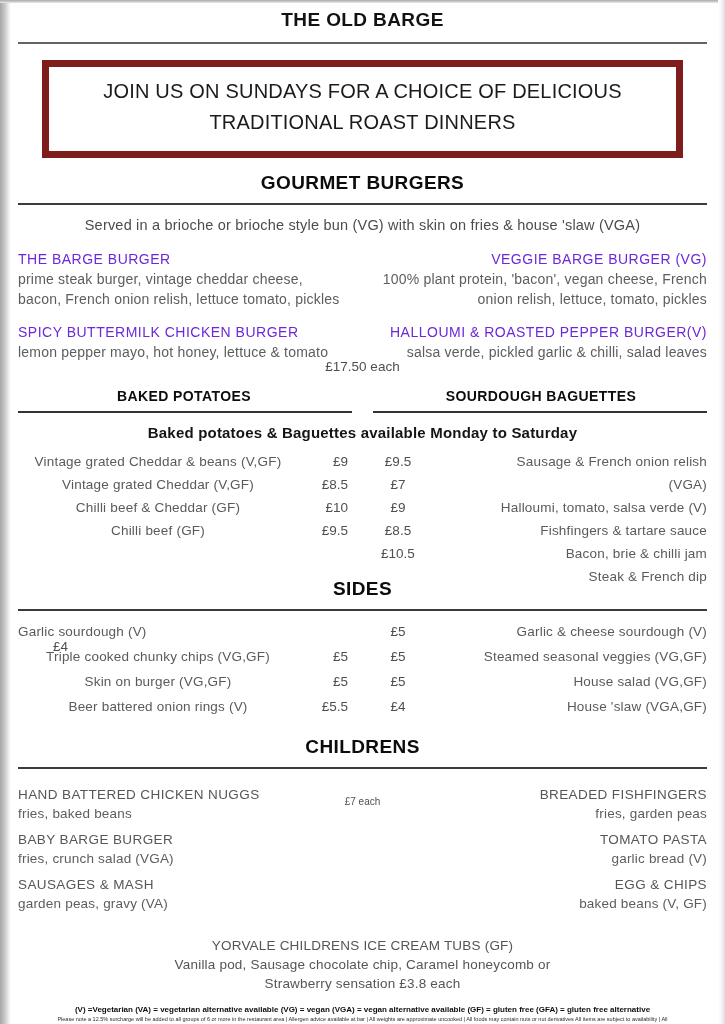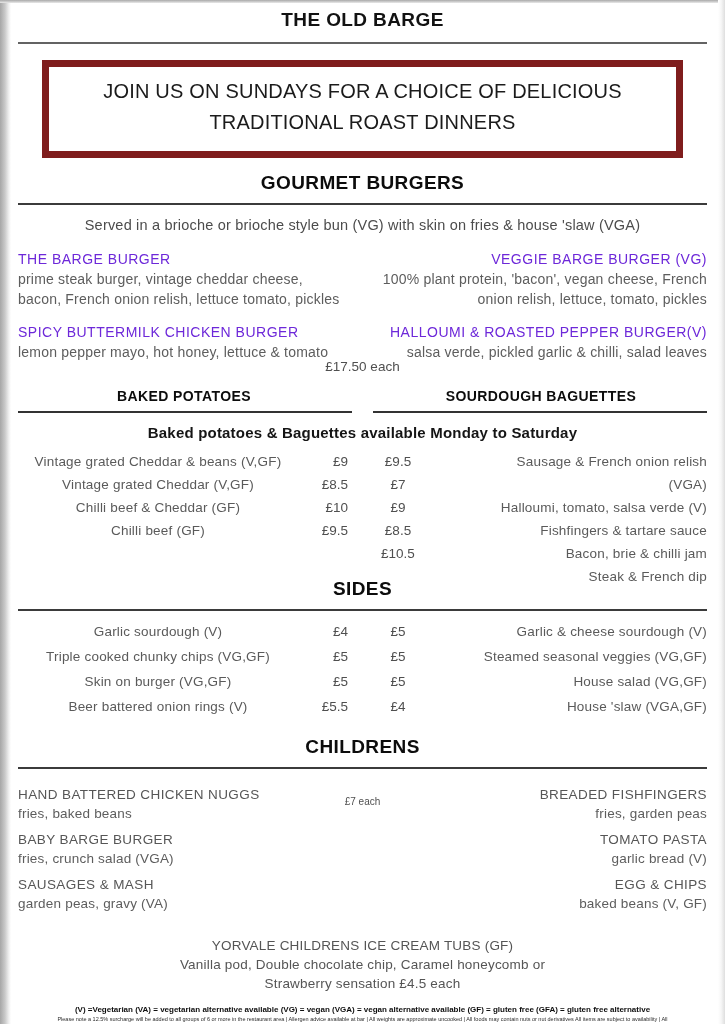--- a/index.html
+++ b/index.html
@@ -170,21 +170,21 @@
         <span class="nm">Steak &amp; French dip</span>
       </div>
     </div>
   </div>
 
   <div class="section-heading" style="margin-top:-14px;">SIDES</div>
   <hr class="rule">
 
   <div class="price-table">
     <div class="pt-left">
-      <div class="pt-row" style="height:25px;">
+      <div class="pt-row" style="height:25px;flex-direction:column;">
         <span class="nm">Garlic sourdough (V)</span>
         <span class="pr">£4</span>
       </div>
       <div class="pt-row" style="height:25px;">
         <span class="nm">Triple cooked chunky chips (VG,GF)</span>
         <span class="pr">£5</span>
       </div>
       <div class="pt-row" style="height:25px;">
         <span class="nm">Skin on burger (VG,GF)</span>
         <span class="pr">£5</span>
@@ -244,22 +244,22 @@
       </div>
       <div class="kids-item">
         <div class="kids-name">EGG &amp; CHIPS</div>
         <div class="kids-desc">baked beans (V, GF)</div>
       </div>
     </div>
   </div>
 
   <div class="icecream">
     <div>YORVALE CHILDRENS ICE CREAM TUBS (GF)</div>
-    <div>Vanilla pod, Double chocolate chip, Caramel honeycomb or</div>
-    <div>Strawberry sensation £4.5 each</div>
+    <div>Vanilla pod, Sausage chocolate chip, Caramel honeycomb or</div>
+    <div>Strawberry sensation £3.8 each</div>
   </div>
 
   <div class="legend">(V) =Vegetarian (VA) = vegetarian alternative available (VG) = vegan (VGA) = vegan alternative available (GF) = gluten free (GFA) = gluten free alternative</div>
   <div class="fineprint">
     <div>Please note a 12.5% surcharge will be added to all groups of 6 or more in the restaurant area | Allergen advice available at bar | All weights are approximate uncooked | All foods may contain nuts or nut derivatives All items are subject to availability | All</div>
     <div>prices are inclusive of vat at current rate | Products and prices are correct at the time of going to press but subject to change</div>
   </div>
 
 </div>
 

